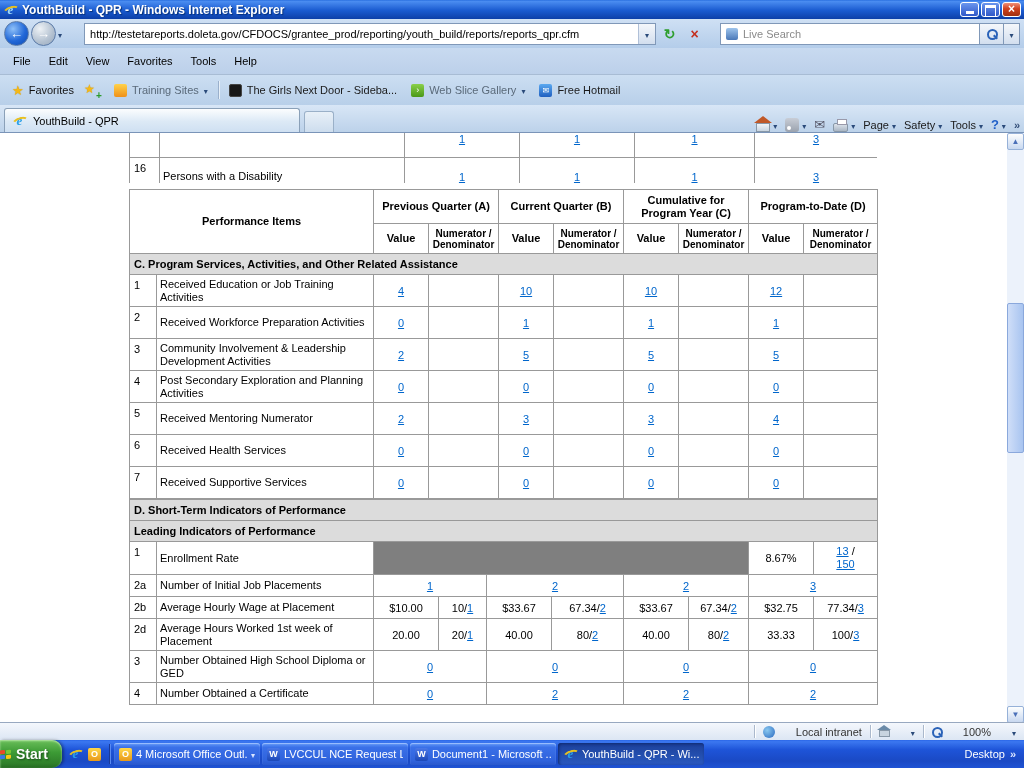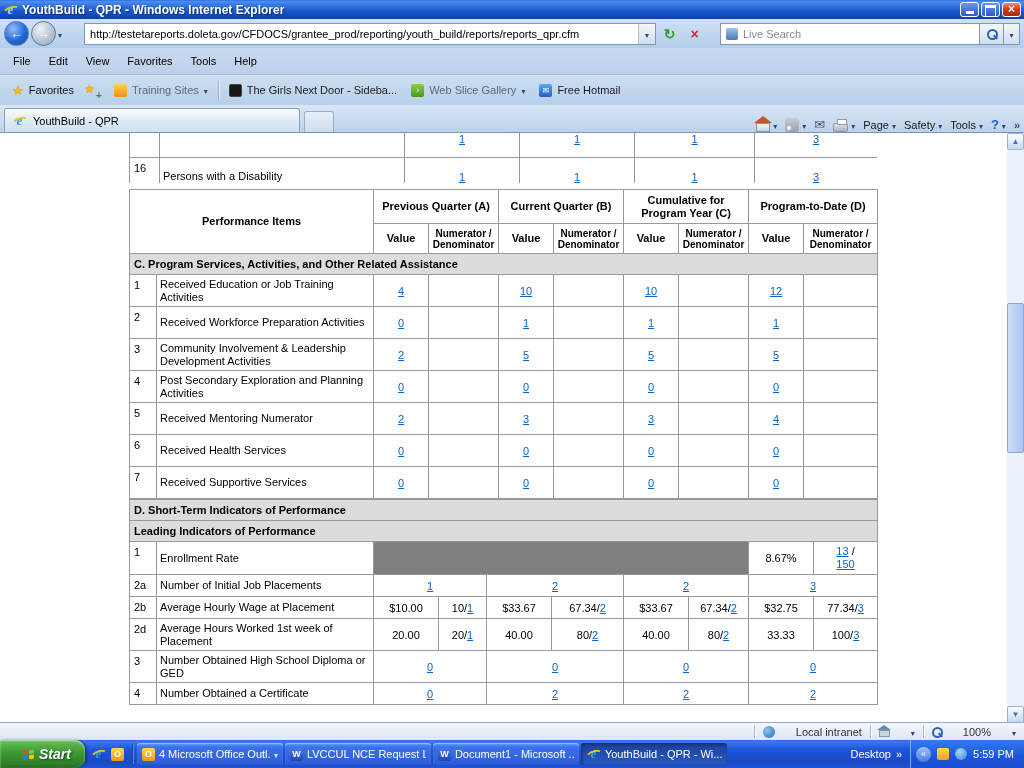--- a/index.html
+++ b/index.html
@@ -134,21 +134,21 @@
 #statusbar{top:722px;height:18px;background:linear-gradient(#f4f7fc,#dce6f4);border-top:1px solid #98a8c0;display:flex;align-items:center;color:#333}
 .ssec{display:flex;align-items:center;gap:21px;padding:0 8px;height:100%}
 #ssleft{flex:1}
 .sdiv{width:1px;height:13px;background:#aab8cc;box-shadow:1px 0 0 #fff}
 .globe-icon{width:12px;height:12px;border-radius:50%;background:radial-gradient(circle at 35% 35%,#8ac8f0,#2868c0)}
 .shouse{position:relative;width:11px;height:7px;background:#c8d4e0;border:1px solid #8898a8;margin-top:4px}
 .shouse::before{content:"";position:absolute;left:-3px;top:-6px;border-left:7px solid transparent;border-right:7px solid transparent;border-bottom:5px solid #6a8aa8}
 
 
 #taskbar{top:740px;height:28px;background:linear-gradient(#2a66e8 0%,#3b77f0 6%,#1e54d8 35%,#1a49c4 75%,#1f53d4 100%);display:flex;align-items:center}
-#startbtn{display:flex;align-items:center;gap:5px;height:28px;padding:0 14px 0 23px;background:linear-gradient(#6abf5a,#3c9a35 45%,#2f7f2a 85%,#256b22);border-radius:0 10px 10px 0;box-shadow:inset 0 1px 2px #b8e8a8,2px 0 3px rgba(0,0,0,.35);color:#fff;font-weight:bold;font-style:italic;font-size:14px;text-shadow:1px 1px 2px #1a4a18;flex:0 0 auto}
+#startbtn{display:flex;align-items:center;gap:5px;height:28px;padding:0 14px 0 0;background:linear-gradient(#6abf5a,#3c9a35 45%,#2f7f2a 85%,#256b22);border-radius:0 10px 10px 0;box-shadow:inset 0 1px 2px #b8e8a8,2px 0 3px rgba(0,0,0,.35);color:#fff;font-weight:bold;font-size:14px;text-shadow:1px 1px 2px #1a4a18;flex:0 0 auto}
 .winflag{display:inline-grid;grid-template-columns:5px 5px;grid-template-rows:4px 4px;gap:1px;transform:skewY(-4deg)}
 .winflag span{border-radius:1px}
 .f-r{background:#e84a2a}.f-g{background:#78c838}.f-b{background:#3a78e8}.f-y{background:#f8c818}
 #ql{display:flex;align-items:center;gap:5px;padding:0 6px}
 .qdiv{width:2px;height:20px;background:#1a3a98;border-right:1px solid #5a8af0;margin:0 2px}
 #taskbtns{display:flex;flex:0 0 auto}
 .taskbtn{display:flex;align-items:center;gap:4px;width:146px;height:22px;margin:0 1px;padding:0 5px;border-radius:3px;background:linear-gradient(#639af8,#3a70e8 20%,#2f62dc 80%,#2a58cc);box-shadow:inset 0 1px 1px #9ec0ff;color:#fff;overflow:hidden;white-space:nowrap}
 .taskbtn.active{background:linear-gradient(#1c3f9a,#2450b0 60%,#2a58c0);box-shadow:inset 1px 1px 3px #102a70}
 .tblabel{overflow:hidden;flex:1}
 .taskbtn .dd{margin-left:auto}
@@ -584,19 +584,13 @@
       </div>
       <div class="taskbtn active">
         <span class="ie-icon"></span>
         <span class="tblabel">YouthBuild - QPR - Wi...</span>
       </div>
     </span>
   <span id="desktoolbar">
     <span>Desktop</span>
     <span class="chevr"></span>
   </span>
-  <span id="tray">
-    <span class="collapse"></span>
-    <span class="tray-ic1"></span>
-    <span class="tray-ic2"></span>
-    <span id="clock">5:59 PM</span>
-  </span>
 </div>
 
 </body></html>

